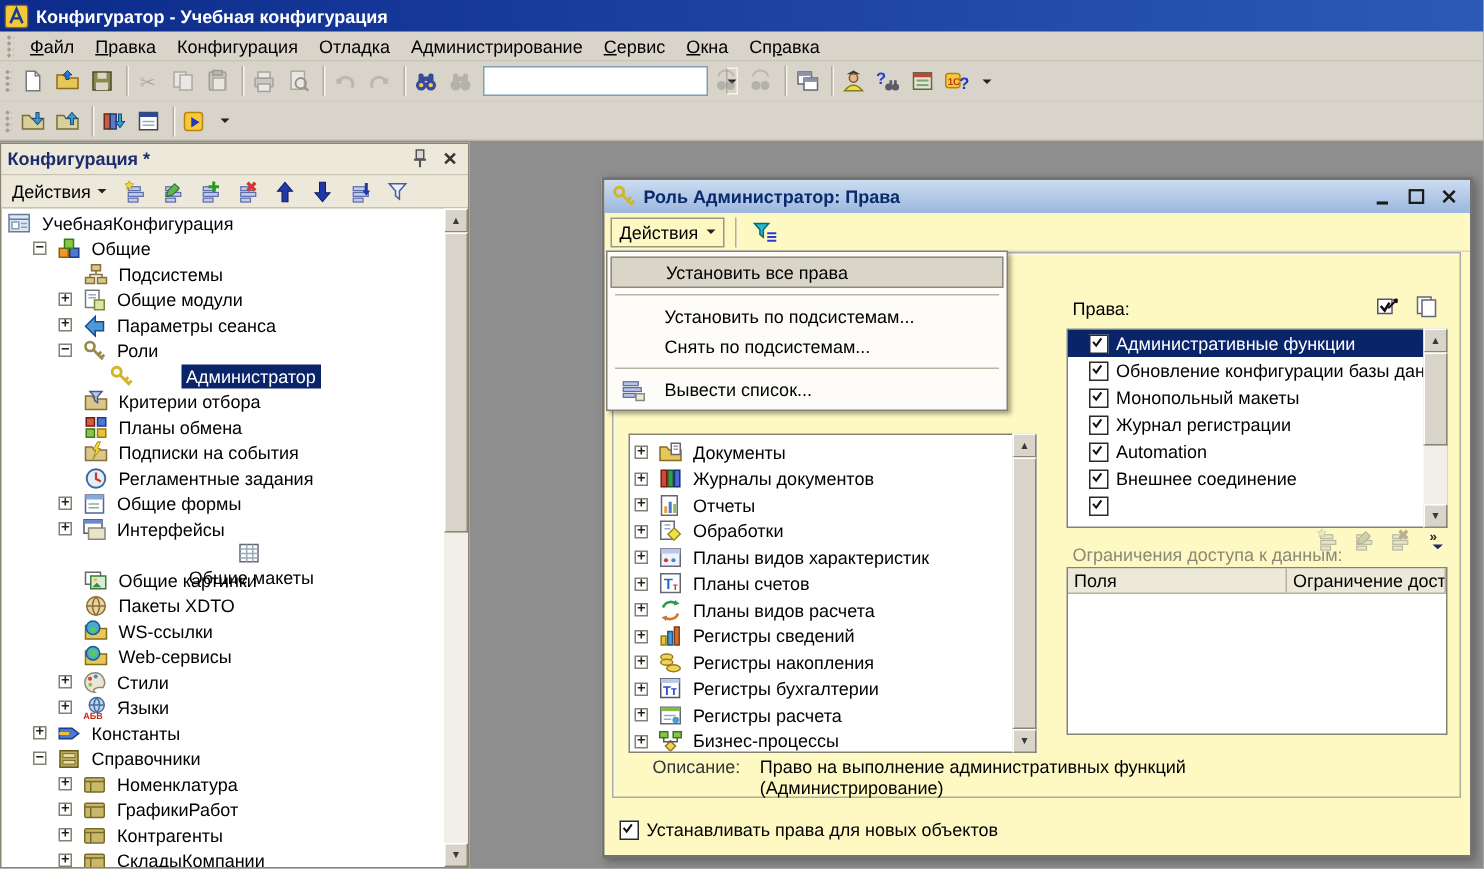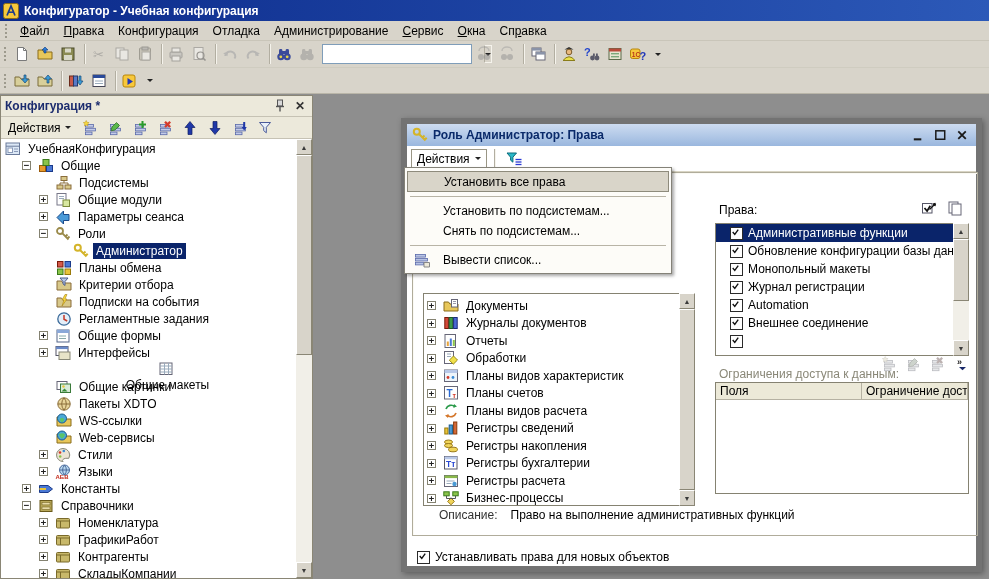--- a/index.html
+++ b/index.html
@@ -52,33 +52,33 @@
   .abtn { width:22px; height:20px; display:flex; align-items:center; justify-content:center; }
   .tree-area { position:absolute; left:1px; top:44px; width:294px; height:438px; overflow:hidden; background:#fff; }
 
   .trow { display:flex; align-items:center; white-space:nowrap; }
   .exp { width:9px; height:9px; flex:none; border:1px solid #848271; background:#fff;
     display:inline-flex; align-items:center; justify-content:center;
     font:bold 9px/7px "DejaVu Sans Mono",monospace; color:#222; margin-right:7px; }
   .expspace { width:17px; flex:none; }
   .ticon { width:16px; height:16px; flex:none; margin-right:4px; display:flex; align-items:center; justify-content:center; }
   .tlabel { padding:1px 3px; }
-  .tlabel.sel { background:#0a246a; color:#fff; }
+  .tlabel.sel { background:#0a246a; color:#fff;margin-left:28px; }
 
   
   .vscroll { position:absolute; width:16px; background:#f1efe8; }
   .sbb { position:absolute; left:0; width:16px; height:16px; background:#d8d4ca;
     border:1px solid #fff; border-right-color:#8a8675; border-bottom-color:#8a8675;
     display:flex; align-items:center; justify-content:center; font-size:7px; color:#3a3a3a; }
   .sbthumb { position:absolute; left:0; width:16px; background:#d8d4ca;
     border:1px solid #fff; border-right-color:#8a8675; border-bottom-color:#8a8675; }
 
   
   .dialog { position:absolute; left:401px; top:118px; width:581px; height:454px;
-    background:#ffffff; border:6px solid #737373; z-index:2; box-shadow:2px 2px 6px rgba(0,0,0,.35); }
+    background:#fef9c3; border:2px solid #737373; z-index:2; box-shadow:2px 2px 6px rgba(0,0,0,.35); }
   .dlg-title { height:22px; background:linear-gradient(180deg,#cddcf1,#9ab7de);
     display:flex; align-items:center; gap:5px; padding:0 5px; font-weight:bold; color:#0a2a6a; }
   .dlg-btns { margin-left:auto; display:flex; gap:5px; }
   .dlg-b { width:17px; height:15px; display:flex; align-items:center; justify-content:center; }
   .dlg-toolbar { height:26px; display:flex; align-items:center; gap:4px; padding-left:4px; border-bottom:1px solid #d9d5c4; }
   .dlg-act { display:flex; align-items:center; gap:5px; padding:2px 5px; border:1px solid #9a9685; }
   .groupframe { position:absolute; left:5px; top:48px; width:566px; height:364px;
     border:1px solid #b0ac9b; box-shadow:inset 1px 1px 0 #fbfaf4; }
   .objtree { position:absolute; left:16px; top:169px; width:272px; height:213px;
     background:#fff; border:1px solid #858271; overflow:hidden; }
@@ -577,37 +577,37 @@
             <circle cx="4.8" cy="4.8" r="3" fill="none" stroke="#d4b42a" stroke-width="2"></circle>
             <path d="M7 7 l6.5 6.5 M10.5 10.5 l2 -2 M12.7 12.7 l2 -2" stroke="#d4b42a" stroke-width="2" fill="none"></path>
           </svg>
         </span>
         <span class="tlabel sel">Администратор</span>
       </div>
       <div class="trow" style="height: 17px; padding-left: 37px;">
         <span class="expspace"></span>
         <span class="icon ticon">
           <svg width="16" height="16" viewBox="0 0 16 16" xmlns="http://www.w3.org/2000/svg">
+            <path d="M1 13 V4 h4.5 l1.5 2 H15 v7z" fill="#d8c88a" stroke="#8a6d3a" stroke-width="1"></path>
+            <path d="M4 1 h8 l-3 3.5 v4 l-2 -1.6 V4.5z" fill="#b8c8e8" stroke="#4a5a8a"></path>
+          </svg>
+        </span>
+        <span class="tlabel">Критерии отбора</span>
+      </div>
+      <div class="trow" style="height: 17px; padding-left: 37px;">
+        <span class="expspace"></span>
+        <span class="icon ticon">
+          <svg width="16" height="16" viewBox="0 0 16 16" xmlns="http://www.w3.org/2000/svg">
             <rect x="1.5" y="1.5" width="5.5" height="5.5" fill="#d45a4a" stroke="#7a1a0a"></rect>
             <rect x="9" y="1.5" width="5.5" height="5.5" fill="#4a78d4" stroke="#1a3a8a"></rect>
             <rect x="1.5" y="9" width="5.5" height="5.5" fill="#8ac44a" stroke="#3a7a1a"></rect>
             <rect x="9" y="9" width="5.5" height="5.5" fill="#e8c43a" stroke="#9a7a0a"></rect>
           </svg>
         </span>
         <span class="tlabel">Планы обмена</span>
-      </div>
-      <div class="trow" style="height: 17px; padding-left: 37px;">
-        <span class="expspace"></span>
-        <span class="icon ticon">
-          <svg width="16" height="16" viewBox="0 0 16 16" xmlns="http://www.w3.org/2000/svg">
-            <path d="M1 13 V4 h4.5 l1.5 2 H15 v7z" fill="#d8c88a" stroke="#8a6d3a" stroke-width="1"></path>
-            <path d="M4 1 h8 l-3 3.5 v4 l-2 -1.6 V4.5z" fill="#b8c8e8" stroke="#4a5a8a"></path>
-          </svg>
-        </span>
-        <span class="tlabel">Критерии отбора</span>
       </div>
       <div class="trow" style="height: 17px; padding-left: 37px;">
         <span class="expspace"></span>
         <span class="icon ticon">
           <svg width="16" height="16" viewBox="0 0 16 16" xmlns="http://www.w3.org/2000/svg">
             <path d="M1 13 V4 h4.5 l1.5 2 H15 v7z" fill="#d8c88a" stroke="#8a6d3a" stroke-width="1"></path>
             <path d="M9 0.5 l-3 5.5 h2 l-2 6 5 -7 h-2 l2 -4.5z" fill="#f7d83c" stroke="#a8821a" stroke-width="0.6"></path>
           </svg>
         </span>
         <span class="tlabel">Подписки на события</span>
@@ -1117,20 +1117,21 @@
     <div class="rt-head" id="restr-head">
         <span class="rt-col" style="width: 146px;">Поля</span>
         <span class="rt-col" style="width: calc(100% - 146px);">Ограничение доступа</span>
       </div>
   </div>
 
   <div class="desc">
     <span style="color:#333">Описание:</span>
     <span class="desc-lines">
       <div>Право на выполнение административных функций</div>
+      <div>(Администрирование)</div>
     </span>
   </div>
 
   <div class="newobj">
     <span class="cb icon">
         <svg width="12" height="12" viewBox="0 0 16 16" xmlns="http://www.w3.org/2000/svg">
           <path d="M2.5 6.5 l3 3.5 5 -7" stroke="#111" stroke-width="2" fill="none"></path>
         </svg>
       </span>
     <span>Устанавливать права для новых объектов</span>

